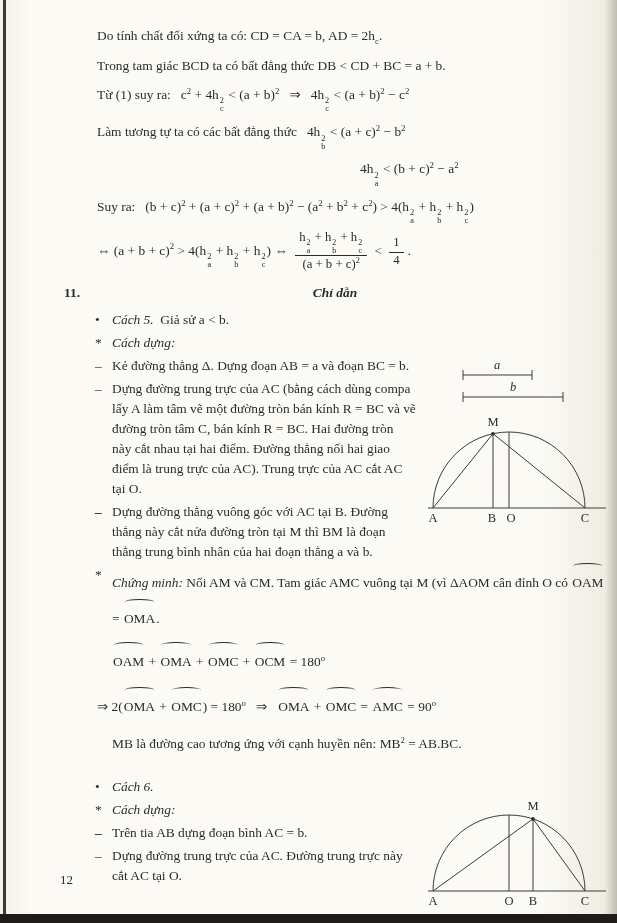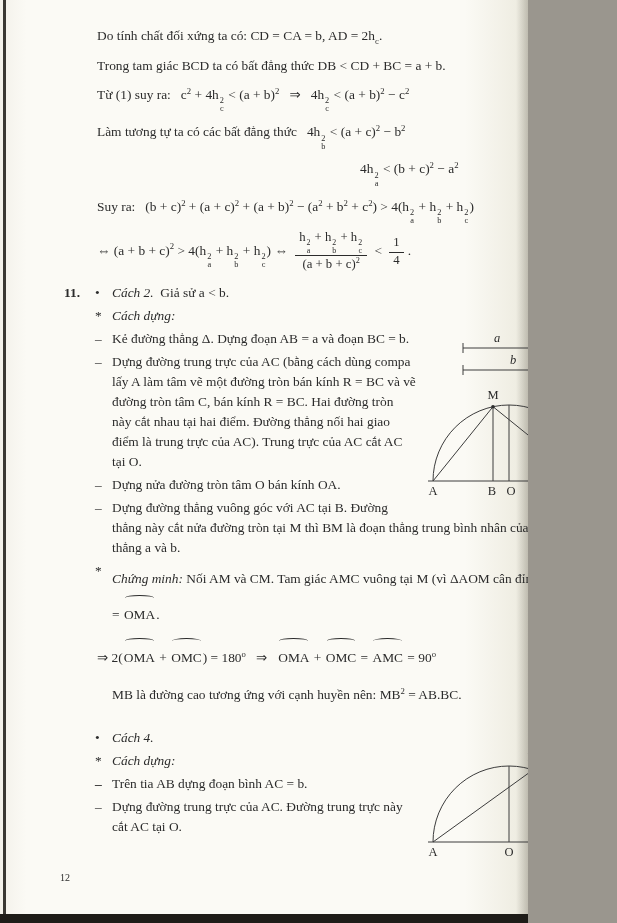--- a/index.html
+++ b/index.html
@@ -1,18 +1,18 @@
 <!DOCTYPE html>
 <html><head>
 <meta charset="utf-8">
 <style>
   * { margin:0; padding:0; box-sizing:border-box; }
   html,body { background:#9a968e; }
   .page {
-    position:relative; width:528px; height:923px; overflow:hidden;
+    position:relative; width:617px; height:923px; overflow:hidden;
     background:linear-gradient(to right,#f3f1ea 0,#fbfaf5 5%,#fbfaf5 88%,#eceade 100%);
     font-family:"Liberation Serif", serif; color:#2b2b2b;
   }
   .edge-left   { position:absolute; left:3px; top:0; bottom:8px; width:3px; background:#26241f; opacity:.9; }
   .edge-right  { position:absolute; right:0; top:0; bottom:8px; width:12px;
                  background:linear-gradient(to right, rgba(0,0,0,0), rgba(85,80,68,.30)); }
   .edge-bottom { position:absolute; left:0; right:0; bottom:0; height:9px; background:#1e1c18; }
 
   .content { position:absolute; left:60px; top:26px; width:550px; font-size:13.4px; line-height:20px; }
 
@@ -39,21 +39,21 @@
   .mline .mk { position:absolute; left:0; top:0; }
 
   .wrapzone::after { content:""; display:block; clear:both; }
   .figure { float:right; margin:2px 0 4px 10px; }
 
   .pline { margin:0 0 4px 52px; }
   .eq    { margin:2px 0 5px 52px; padding-top:4px; }
   .eq2   { margin-left:37px; }
   .concl { margin:0 0 22px 52px; }
 
-  .pageno { position:absolute; left:60px; top:872px; font-size:10px; }
+  .pageno { position:absolute; left:60px; top:872px; font-size:13px; }
 
   svg text { font-family:"Liberation Serif", serif; font-size:12.5px; fill:#2b2b2b; }
   svg .it  { font-style:italic; }
   svg line, svg path { stroke:#3c3c3c; stroke-width:1; fill:none; }
 </style>
 </head>
 <body>
 
 <div class="page">
   <div class="edge-left"></div>
@@ -114,25 +114,26 @@
           </span> &lt; <span class="frac">
             <span class="fn">1</span>
             <span class="fd">4</span>
           </span>.</p>
     </section>
 
     <section class="problem">
       <span class="pnum">11.</span>
     </section>
 
+    <div class="hint-title">Chỉ dẫn</div>
 
     <section>
       <div class="mline">
         <span class="mk">•</span>
-        <span><i>Cách 2.</i> Giả sử a &lt; b.</span>
+        <span><i>Cách 5.</i> Giả sử a &lt; b.</span>
       </div>
       <div class="mline">
         <span class="mk">*</span>
         <span><i>Cách dựng:</i></span>
       </div>
 
       <div class="wrapzone">
         <div class="figure fig1">
           <svg viewBox="0 0 184 176" width="184" height="176">
             <g>
@@ -167,32 +168,32 @@
         <div class="mline">
           <span class="mk">–</span>
           <span>Kẻ đường thẳng Δ. Dựng đoạn AB = a và đoạn BC = b.</span>
         </div>
         <div class="mline">
           <span class="mk">–</span>
           <span>Dựng đường trung trực của AC (bằng cách dùng compa lấy A làm tâm vẽ một đường tròn bán kính R = BC và vẽ đường tròn tâm C, bán kính R = BC. Hai đường tròn này cắt nhau tại hai điểm. Đường thẳng nối hai giao điểm là trung trực của AC). Trung trực của AC cắt AC tại O.</span>
         </div>
         <div class="mline">
           <span class="mk">–</span>
-          <span>Dựng nửa đường tròn tâm O bán kính OA.</span>
         </div>
         <div class="mline">
           <span class="mk">–</span>
           <span>Dựng đường thẳng vuông góc với AC tại B. Đường thẳng này cắt nửa đường tròn tại M thì BM là đoạn thẳng trung bình nhân của hai đoạn thẳng a và b.</span>
         </div>
       </div>
 
       <div class="mline">
         <span class="mk">*</span>
         <span><i>Chứng minh:</i> Nối AM và CM. Tam giác AMC vuông tại M (vì ΔAOM cân đỉnh O có <span class="hat">OAM</span> = <span class="hat">OMA</span>.</span>
       </div>
+      <p class="eq"><span class="hat">OAM</span> + <span class="hat">OMA</span> + <span class="hat">OMC</span> + <span class="hat">OCM</span> = 180<sup>o</sup></p>
       <p class="eq eq2">⇒ 2(<span class="hat">OMA</span> + <span class="hat">OMC</span>) = 180<sup>o</sup>  ⇒  <span class="hat">OMA</span> + <span class="hat">OMC</span> = <span class="hat">AMC</span> = 90<sup>o</sup></p>
       <p class="concl">MB là đường cao tương ứng với cạnh huyền nên: MB<sup>2</sup> = AB.BC.</p>
     </section>
 
     <section class="wrapzone">
       <div class="figure fig2">
         <svg viewBox="0 0 184 138" width="184" height="138">
           <g>
             <line x1="2" y1="112" x2="180" y2="112"></line>
             <path d="M 7 112 A 76 76 0 0 1 159 112"></path>
@@ -207,21 +208,21 @@
             <text x="83" y="126" text-anchor="middle">O</text>
             <text x="107" y="126" text-anchor="middle">B</text>
             <text x="159" y="126" text-anchor="middle">C</text>
             <text x="107" y="31" text-anchor="middle">M</text>
           </g>
         </svg>
       </div>
 
       <div class="mline">
         <span class="mk">•</span>
-        <span><i>Cách 4.</i></span>
+        <span><i>Cách 6.</i></span>
       </div>
       <div class="mline">
         <span class="mk">*</span>
         <span><i>Cách dựng:</i></span>
       </div>
       <div class="mline">
         <span class="mk">–</span>
       </div>
       <div class="mline">
         <span class="mk">–</span>

